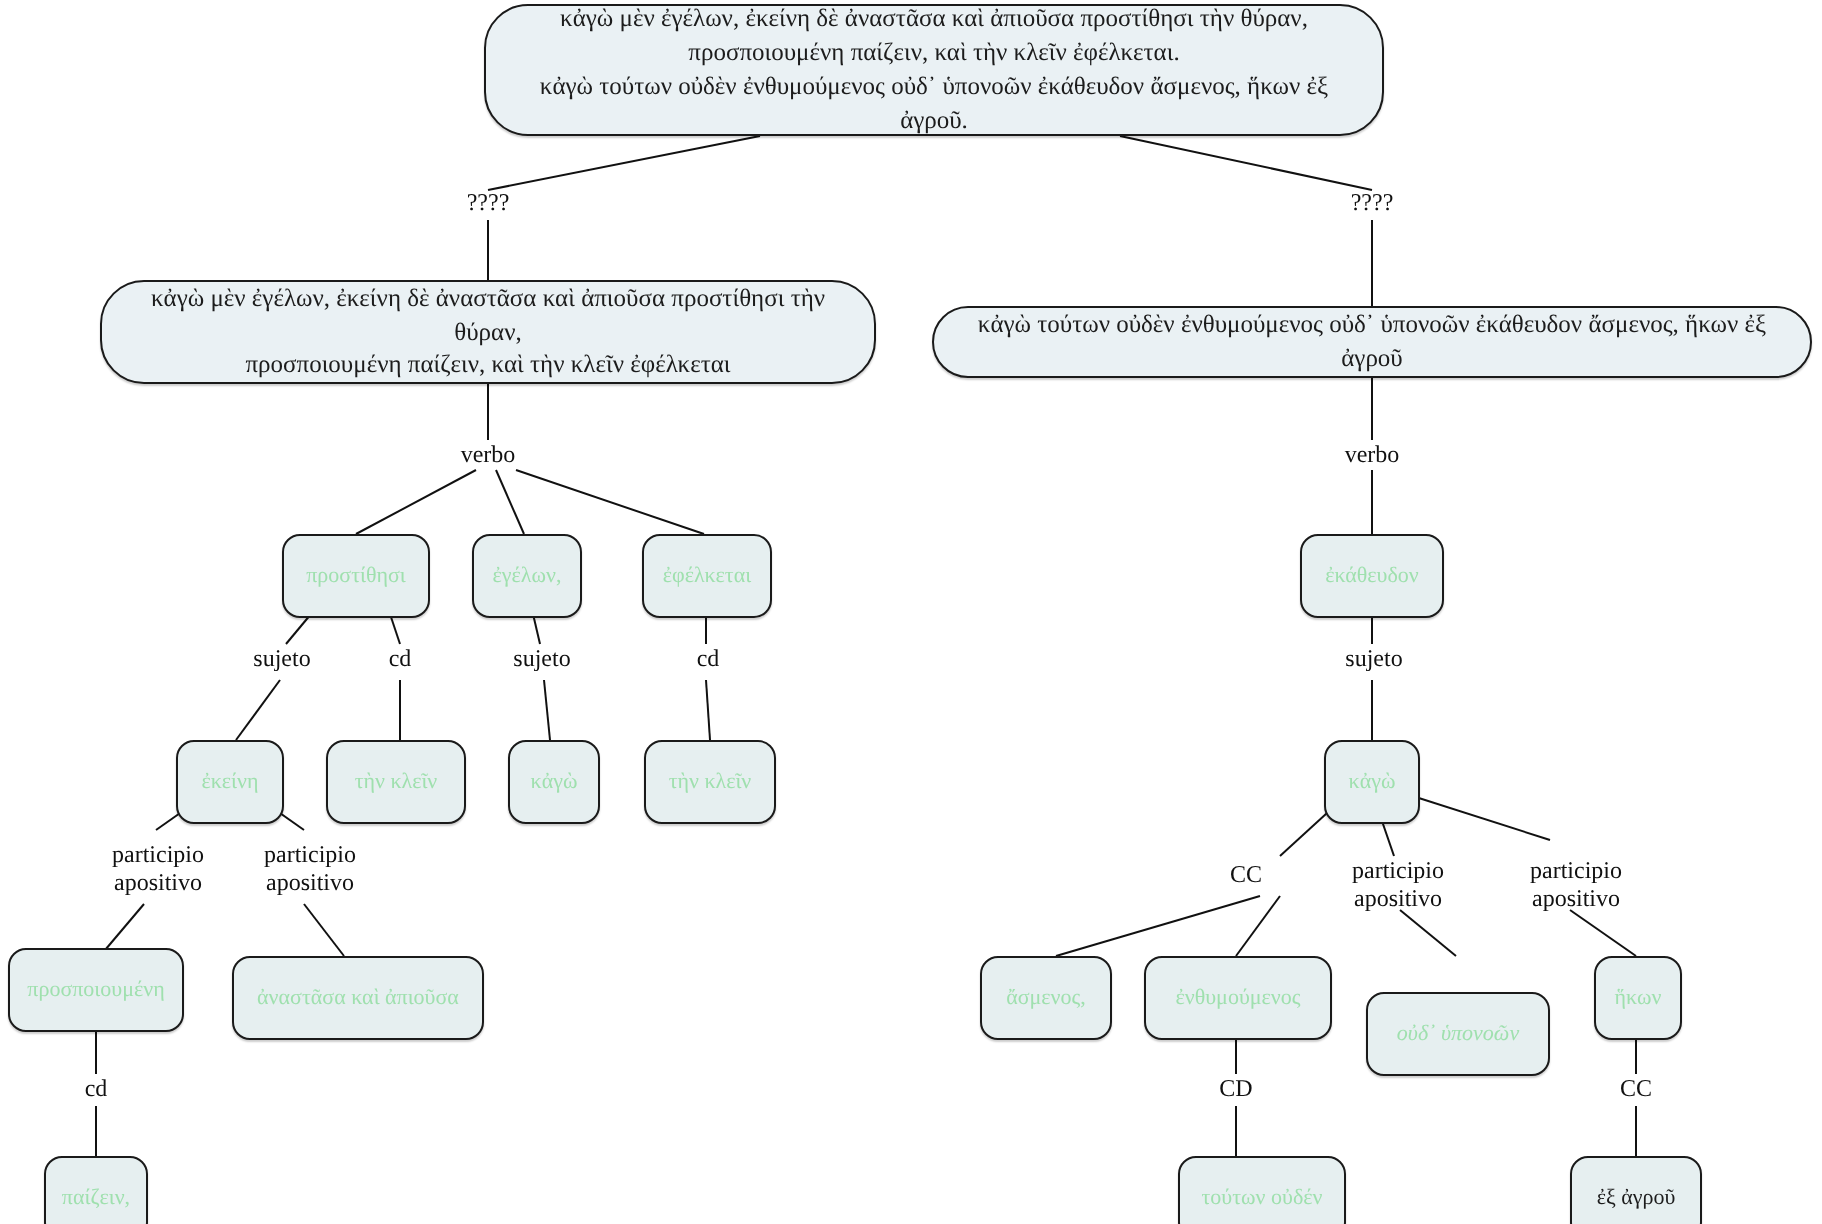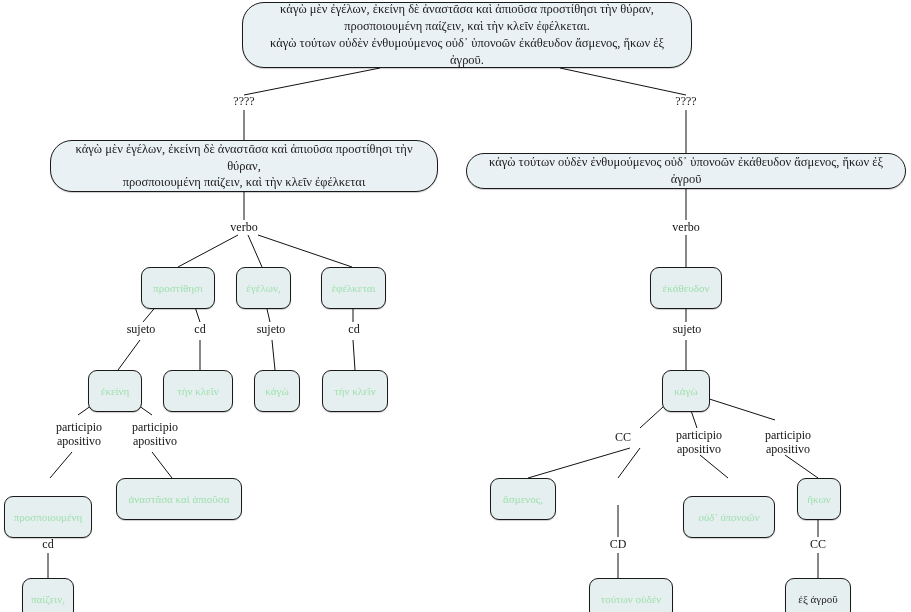--- a/index.html
+++ b/index.html
@@ -137,29 +137,30 @@
 
   <div class="node token" style="left:141px; top:267px; width:74px; height:25px;">προστίθησι</div>
   <div class="node token" style="left:236px; top:267px; width:55px; height:25px;text-align:center;">ἐγέλων,</div>
   <div class="node token" style="left:321px; top:267px; width:65px; height:25px;">ἐφέλκεται</div>
 
   <div class="node token" style="left:88px; top:370px; width:54px; height:25px;">ἐκείνη</div>
   <div class="node token" style="left:163px; top:370px; width:70px; height:25px;">τὴν κλεῖν</div>
   <div class="node token" style="left:254px; top:370px; width:46px; height:25px;">κἀγὼ</div>
   <div class="node token" style="left:322px; top:370px; width:66px; height:25px;">τὴν κλεῖν</div>
 
-  <div class="node token" style="left:4px; top:496px; width:88px; height:26px;font-family:Liberation Serif, serif;">προσποιουμένη</div>
+  <div class="node token" style="left:4px; top:474px; width:88px; height:26px;font-family:Liberation Serif, serif;">προσποιουμένη</div>
   <div class="node token" style="left:116px; top:478px; width:126px; height:26px;">ἀναστᾶσα καὶ ἀπιοῦσα</div>
 
   <div class="node token" style="left:22px; top:578px; width:52px; height:26px;">παίζειν,</div>
 
   <div class="node token" style="left:650px; top:267px; width:72px; height:25px;">ἐκάθευδον</div>
   <div class="node token" style="left:662px; top:370px; width:48px; height:25px;">κἀγὼ</div>
 
   <div class="node token" style="left:490px; top:478px; width:66px; height:26px;">ἄσμενος,</div>
+  <div class="node token" style="left:572px; top:478px; width:94px; height:26px;">ἐνθυμούμενος</div>
   <div class="node token" style="left:683px; top:496px; width:92px; height:26px;font-style:italic;">οὐδ᾿ ὑπονοῶν</div>
   <div class="node token" style="left:797px; top:478px; width:44px; height:26px;">ἥκων</div>
 
   <div class="node token" style="left:578px; top:578px; width:84px; height:26px;margin-left:11px;">τούτων οὐδέν</div>
   <div class="node token dark" style="left:785px; top:578px; width:66px; height:33px;">ἐξ ἀγροῦ</div>
 
   <div class="edge-label" style="left: 214px; top: 94px; width: 60px; white-space: pre-line;">????</div>
   <div class="edge-label" style="left: 656px; top: 94px; width: 60px; white-space: pre-line;">????</div>
 
   <div class="edge-label" style="left: 214px; top: 220px; width: 60px; white-space: pre-line;">verbo</div>

